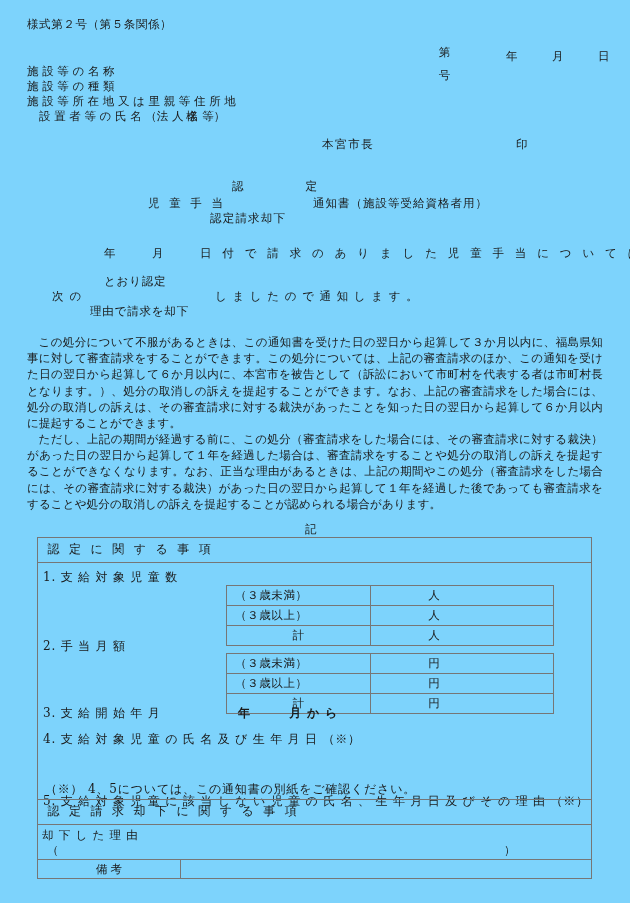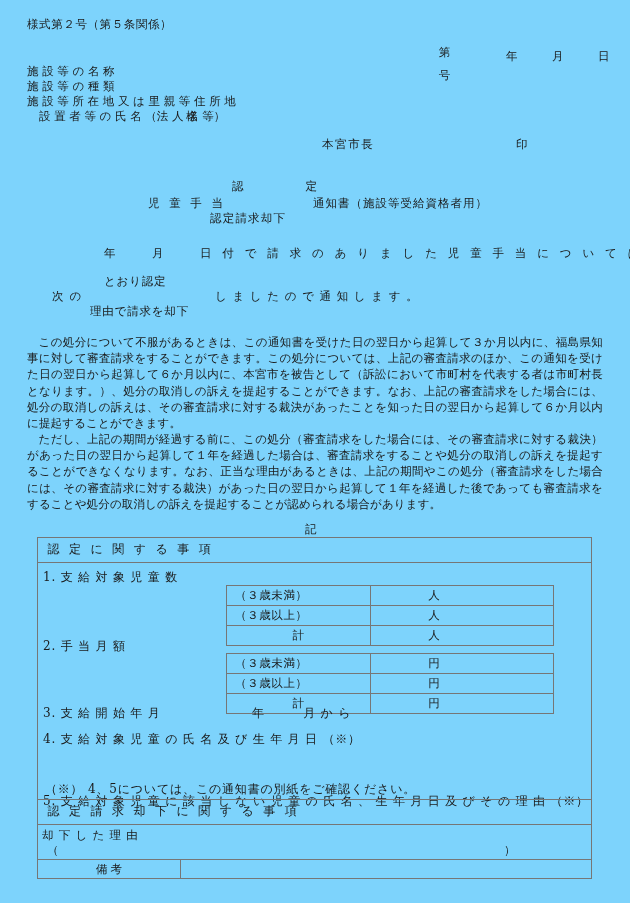--- a/index.html
+++ b/index.html
@@ -221,21 +221,21 @@
           <tr>
             <td class="sub-name center">計</td>
             <td class="sub-unit">円</td>
           </tr>
         </tbody>
       </table>
     </div>
 
     <div class="section-body" style="height:24px">
       <div class="item-label" style="left:5px; top:4px;">3. 支 給 開 始 年 月</div>
-      <div class="item-label" style="left:214px; top:4px;">年　　　月 か ら</div>
+      <div class="item-label" style="left:200px; top:4px;font-weight:bold;">年　　　月 か ら</div>
     </div>
 
     <div class="section-body" style="height:26px">
       <div class="item-label" style="left:5px; top:6px;">4. 支 給 対 象 児 童 の 氏 名 及 び 生 年 月 日 （※）</div>
     </div>
 
     <div class="section-body" style="height:26px">
       <div class="item-label" style="left:5px; top:6px;margin-top:36px;">5. 支 給 対 象 児 童 に 該 当 し な い 児 童 の 氏 名 、 生 年 月 日 及 び そ の 理 由 （※）</div>
     </div>
 

